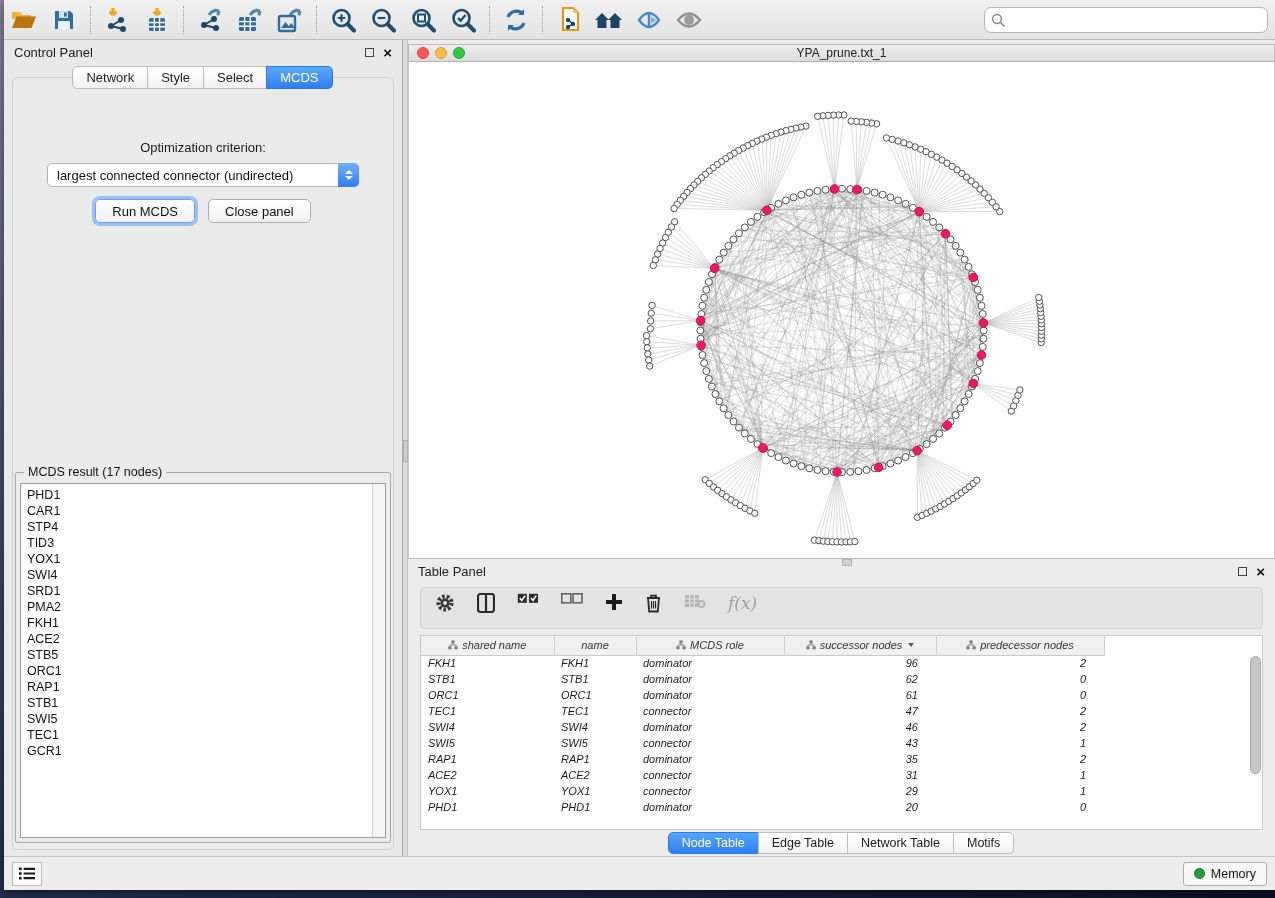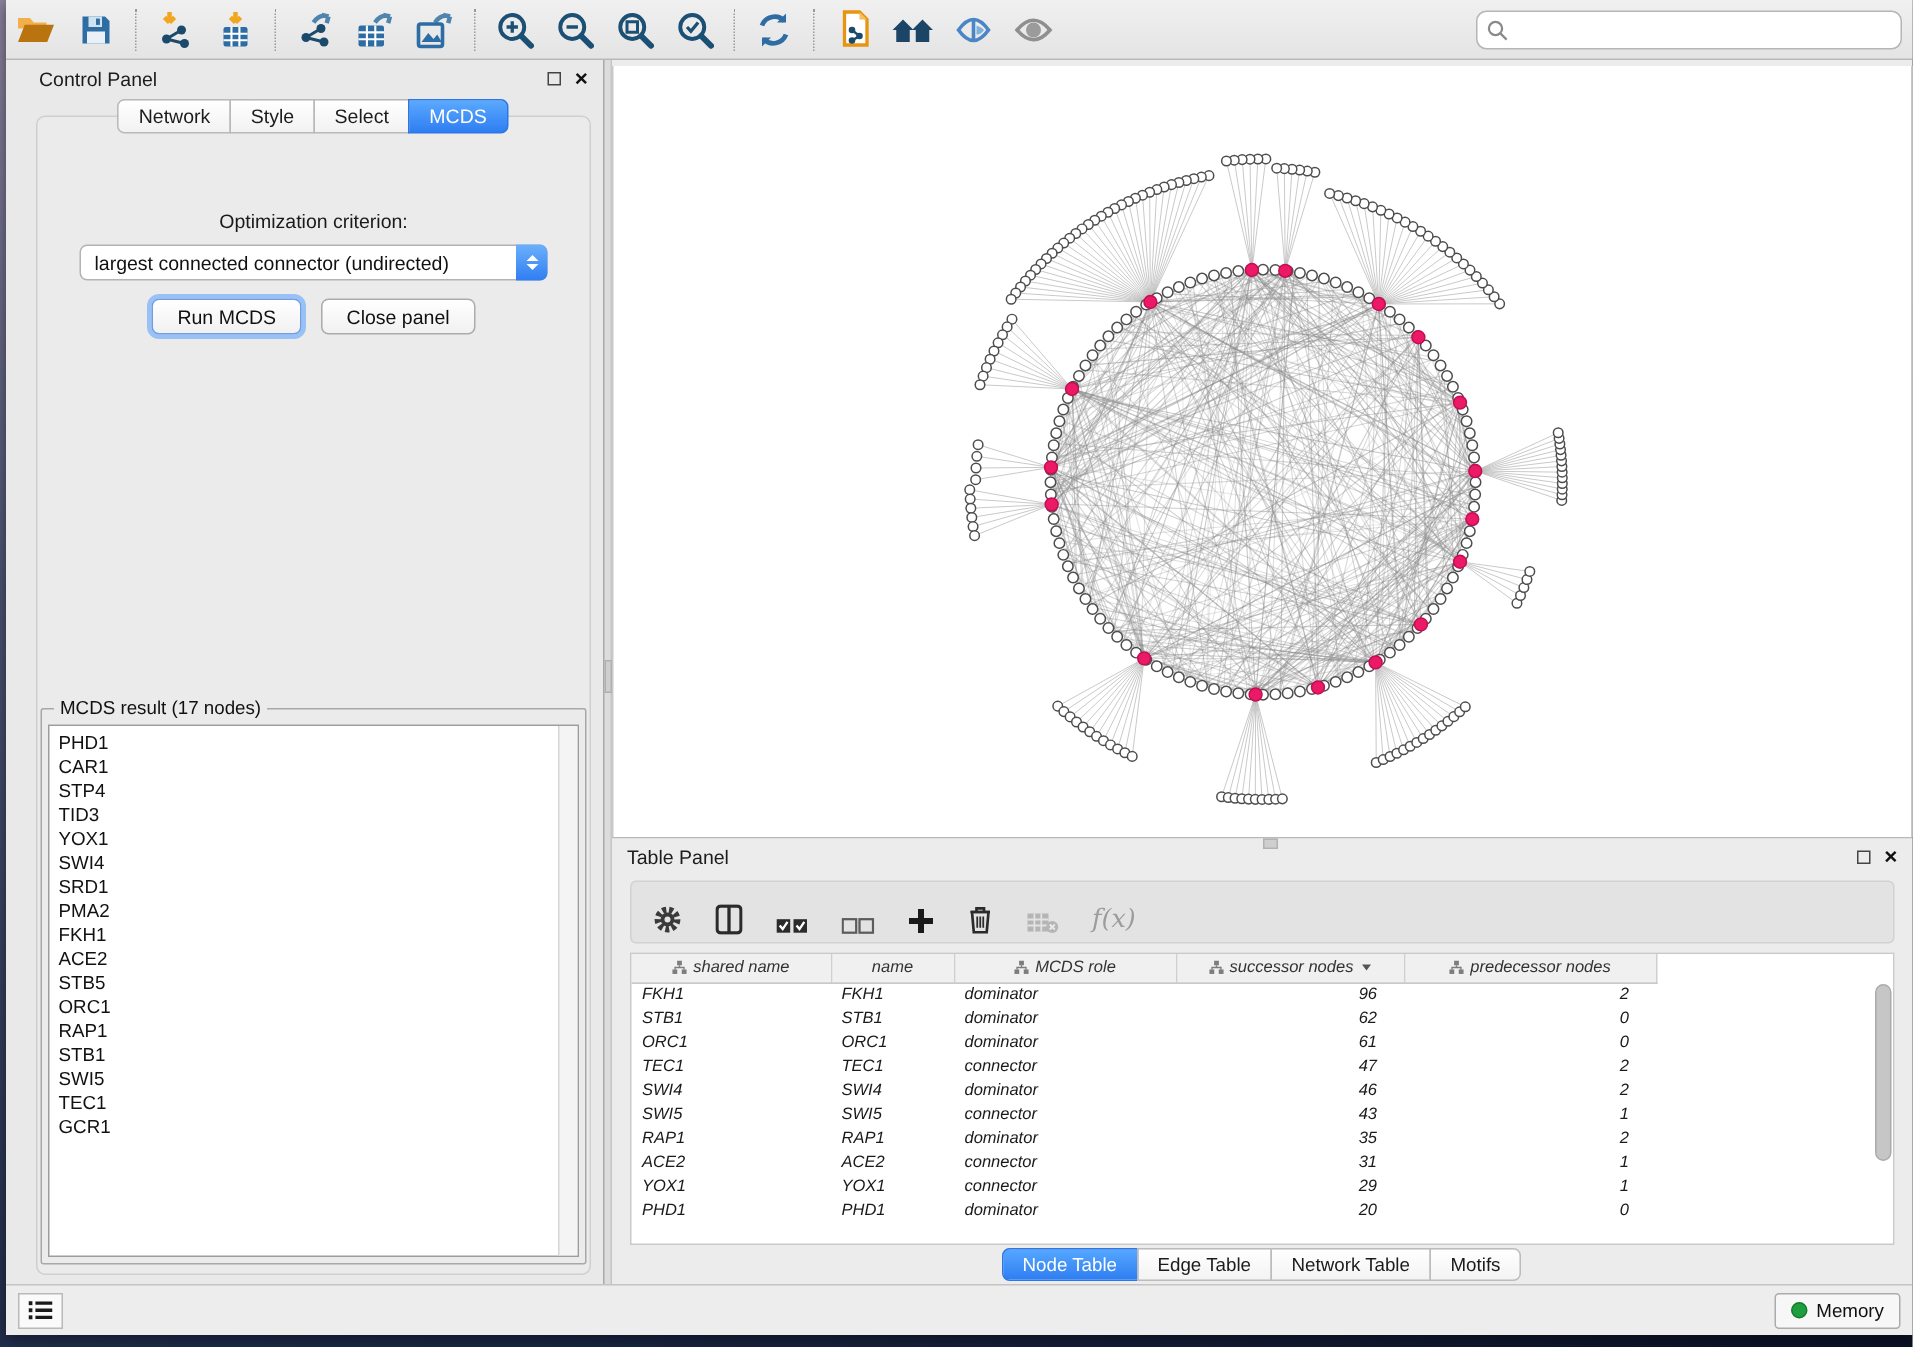--- a/index.html
+++ b/index.html
@@ -29,21 +29,21 @@
     position:absolute; right:7px; top:7px; width:284px; height:26px;
     background:#fff; border:1px solid #b5b5b5; border-radius:7px;
     display:flex; align-items:center; padding-left:6px;
   }
   .searchbox input {
     border:none; outline:none; flex:1; font-size:12px; background:transparent; height:20px;
   }
   
   .main { flex:1; display:flex; min-height:0; }
   
-  .cpanel { width:398px; flex:0 0 398px; background:#e9e9e9; display:flex; flex-direction:column; padding:0 0 4px 12px; }
+  .cpanel { width:398px; flex:0 0 398px; background:#e9e9e9; display:flex; flex-direction:column; padding:0 0 4px 0; }
   .panel-titlebar { height:24px; display:flex; align-items:center; padding:0 10px; }
   .panel-title { font-size:13px; color:#1c1c1c; }
   .panel-title-btns { margin-left:auto; display:flex; align-items:center; gap:9px; }
   .float-btn { width:9px; height:9px; border:1.5px solid #444; background:transparent; cursor:pointer; }
   .close-btn { border:none; background:none; font-size:15px; font-weight:bold; color:#111; line-height:1; cursor:pointer; }
   .seg-row { display:flex; justify-content:center; margin-top:2px; position:relative; z-index:2; }
   .seg {
     border:1px solid #b9b9b9; background:linear-gradient(#ffffff,#f2f2f2);
     font-size:13px; color:#1c1c1c; padding:3px 13px; margin-left:-1px; cursor:pointer;
   }
@@ -108,21 +108,21 @@
   .net-title { position:absolute; left:0; right:0; text-align:center; font-size:12px; color:#222; }
   .net-canvas { flex:1; background:#fff; border-left:1px solid #c9c9c9; border-right:1px solid #c9c9c9; position:relative; }
   .net-canvas svg { position:absolute; inset:0; }
   .hsplit-handle { position:absolute; bottom:-8px; left:50%; width:10px; height:7px; background:#cfcfcf; border:1px solid #b2b2b2; z-index:3; }
   
   .tpanel { flex:1; background:#ececec; display:flex; flex-direction:column; min-height:0; }
   .tpanel-toolbar {
     margin:4px 12px 6px 12px; height:42px; background:#e3e3e3; border:1px solid #d2d2d2; border-radius:4px;
     display:flex; align-items:center; padding-left:14px; gap:22px;
   }
-  .ttb { border:none; background:none; cursor:pointer; display:flex; align-items:flex-end; height:30px; }
+  .ttb { border:none; background:none; cursor:pointer; display:flex; align-items:flex-start; height:30px; }
   .fx-label { font-family:"DejaVu Serif", serif; font-style:italic; font-size:17px; color:#9c9c9c; }
   .table-wrap {
     margin:0 12px; flex:1; background:#fff; border:1px solid #c9c9c9; position:relative; overflow:hidden;font-style:italic;
   }
   table.node-table { border-collapse:collapse; table-layout:fixed; width:683px; }
   .node-table th {
     height:19px; background:#f0f0f0; border-right:1px solid #cfcfcf; border-bottom:1px solid #c9c9c9;
     font-size:11px; font-weight:normal; color:#333; text-align:center; white-space:nowrap; overflow:hidden;
   }
   .node-table th .th-inner { display:flex; align-items:center; justify-content:center; gap:4px; }
@@ -352,20 +352,28 @@
         </div>
       </div>
     </div>
 
     <div class="vsplit">
       <div class="vsplit-handle"></div>
     </div>
 
     <div class="rightcol">
       <div class="netwin">
+        <div class="net-titlebar">
+          <div class="lights">
+            <span class="light red"></span>
+            <span class="light yellow"></span>
+            <span class="light green"></span>
+          </div>
+          <span class="net-title">YPA_prune.txt_1</span>
+        </div>
         <div class="net-canvas" id="net-canvas">
           <div class="hsplit-handle"></div>
         <svg viewBox="0 0 867 495" width="100%" height="100%">
               <line x1="319.7011845325097" y1="352.2601969065383" x2="299.4290633348701" y2="222.6716092821553" stroke="#949494" stroke-width="0.7" stroke-opacity="0.39311644837260246"></line>
               <line x1="365.3831337602593" y1="392.3210588252752" x2="498.6145512114707" y2="141.55254145796277" stroke="#949494" stroke-width="0.7" stroke-opacity="0.3116481355461292"></line>
               <line x1="413.3491909994191" y1="127.50962991143655" x2="333.4298712498563" y2="368.2479386480317" stroke="#949494" stroke-width="0.7" stroke-opacity="0.3963686620770022"></line>
               <line x1="294.14263134133705" y1="243.42528877331733" x2="434.06804525899986" y2="126.00001630337161" stroke="#949494" stroke-width="0.7" stroke-opacity="0.40051470837322994"></line>
               <line x1="430.19745759693234" y1="409.9490777401279" x2="384.22286191180103" y2="135.01038941425398" stroke="#949494" stroke-width="0.7" stroke-opacity="0.22931345948716625"></line>
               <line x1="292.00149160325964" y1="268.650855668217" x2="378.9278415012529" y2="398.88566521315033" stroke="#949494" stroke-width="0.7" stroke-opacity="0.3326552246068604"></line>
               <line x1="575.9586070006761" y1="264.57160410285235" x2="294.3861692389337" y2="242.07745652486386" stroke="#949494" stroke-width="0.7" stroke-opacity="0.3893343564774841"></line>

